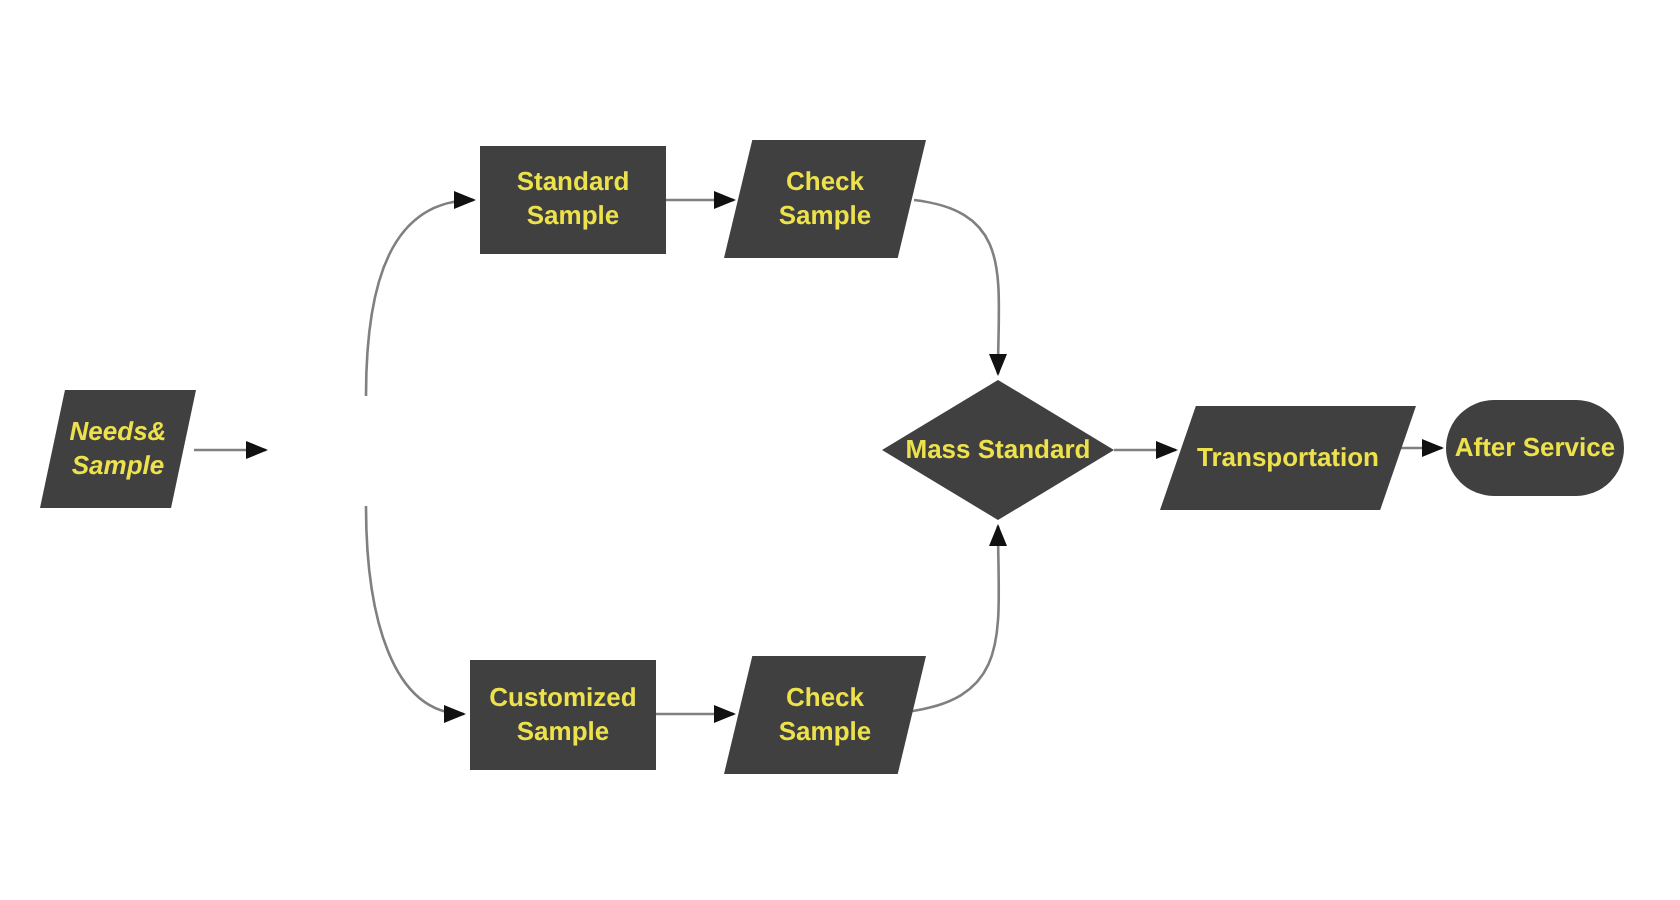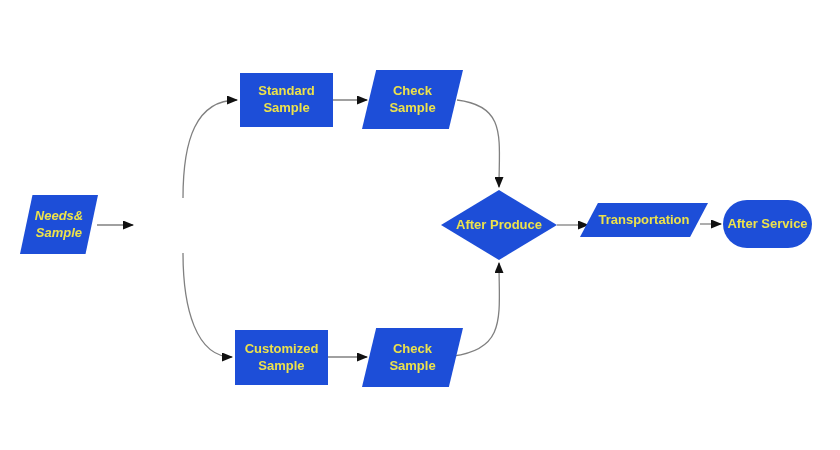--- a/index.html
+++ b/index.html
@@ -2,37 +2,37 @@
 <html><head>
 <meta charset="utf-8">
 <style>
   html,body{margin:0;padding:0;background:#fff;}
   .canvas{
     position:relative;width:840px;height:450px;background:#ffffff;
     font-family:"Liberation Sans",sans-serif;overflow:hidden;
   }
   .edges{position:absolute;left:0;top:0;width:840px;height:450px;z-index:1;}
   .node{
-    position:absolute;z-index:2;background:#1d4ed8;color:#ede24b;
+    position:absolute;z-index:2;background:#404040;color:#ede24b;
     display:flex;align-items:center;justify-content:center;text-align:center;
     font-weight:bold;font-size:13px;line-height:1.3;white-space:pre-line;
   }
   
   .n-needs       {left:20px;  top:195px; width:78px;  height:59px;
                   clip-path:polygon(16% 0,100% 0,84% 100%,0 100%);font-style:italic;}
   .n-quotation   {left:136px; top:198px; width:95px;  height:55px;}
   .n-standard    {left:240px; top:73px;  width:93px;  height:54px;}
   .n-check-top   {left:362px; top:70px;  width:101px; height:59px;
                   clip-path:polygon(14% 0,100% 0,86% 100%,0 100%);}
   .n-customized  {left:235px; top:330px; width:93px;  height:55px;text-align:center;}
   .n-check-bot   {left:362px; top:328px; width:101px; height:59px;
                   clip-path:polygon(14% 0,100% 0,86% 100%,0 100%);}
   .n-diamond     {left:441px; top:190px; width:116px; height:70px;
                   clip-path:polygon(50% 0,100% 50%,50% 100%,0 50%);}
-  .n-transport   {left:580px; top:203px; width:128px; height:34px;
+  .n-transport   {left:580px; top:203px; width:128px; height:52px;
                   clip-path:polygon(14% 0,100% 0,86% 100%,0 100%);text-align:right;}
   .n-after       {left:723px; top:200px; width:89px;  height:48px;
                   border-radius:24px;}
   .edge-path{stroke:#808080;stroke-width:1.3;fill:none;}
 </style>
 </head>
 <body>
 
 <div class="canvas">
 
@@ -73,21 +73,21 @@
     <span>Customized
 Sample</span>
   </div>
 
   <div class="node n-check-bot">
     <span>Check
 Sample</span>
   </div>
 
   <div class="node n-diamond">
-    <span>After Produce</span>
+    <span>Mass Standard</span>
   </div>
 
   <div class="node n-transport">
     <span>Transportation</span>
   </div>
 
   <div class="node n-after">
     <span>After Service</span>
   </div>
 

